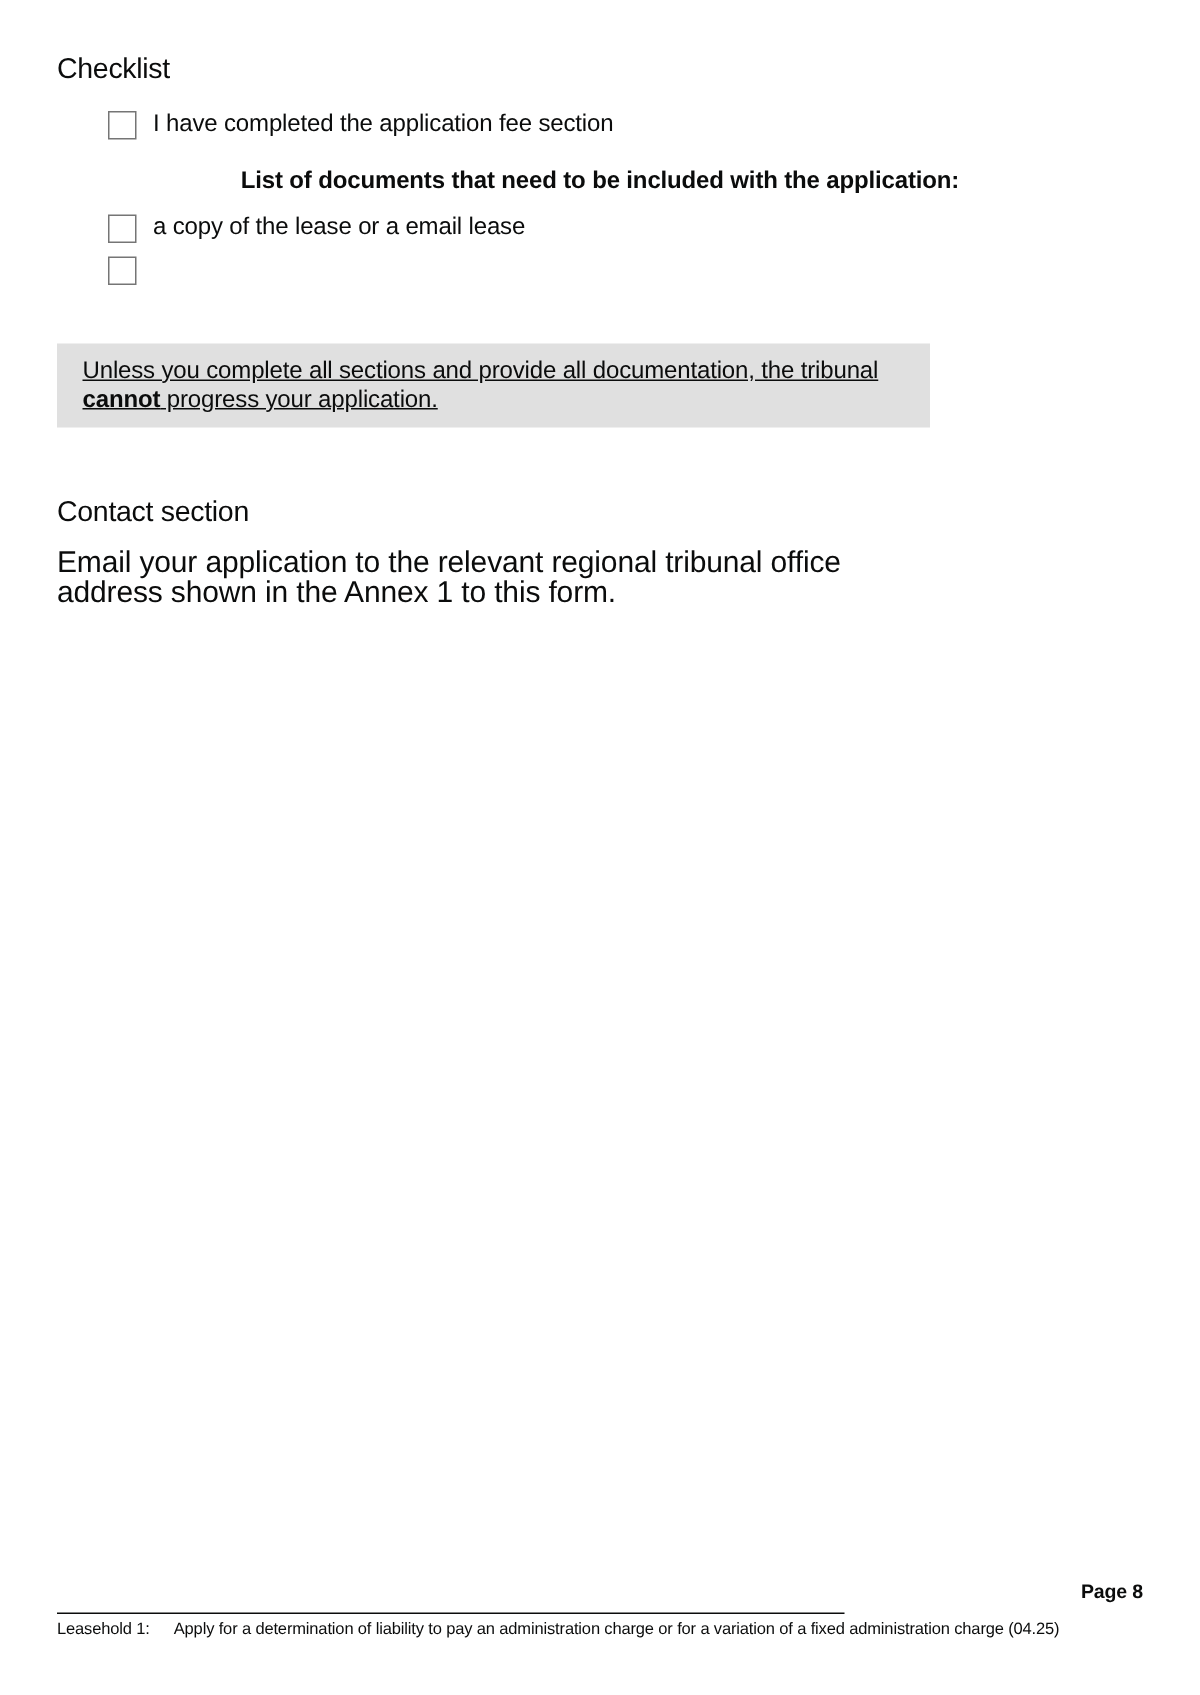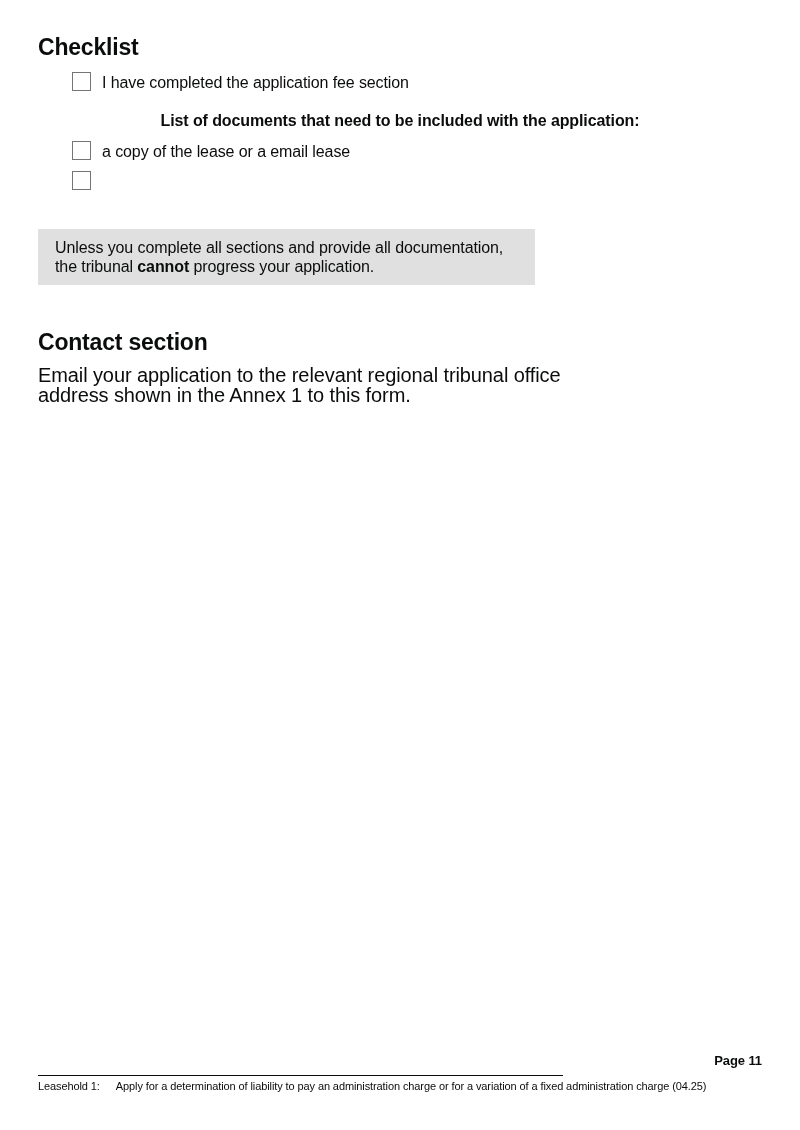--- a/index.html
+++ b/index.html
@@ -15,29 +15,29 @@
     position: relative;
     width: 800px; height: 1130px;
     background: #ffffff;
   }
   .content {
     position: absolute;
     left: 38px; top: 34px;
     width: 724px;
   }
   .section-title {
-    font-size: 23px;
-    font-weight: 700;
+    font-size: 19px;
+    font-weight: 400;
     letter-spacing: -0.2px;
     line-height: 26px;
   }
   .title-checklist { margin-bottom: 9px; }
   .check-row {
     display: flex;
-    align-items: center;
+    align-items: flex-end;
     padding-left: 34px;
   }
   .check-row-1 { margin-bottom: 18px; }
   .check-row-2 { margin-bottom: 9px; }
   .checkbox {
     width: 19px; height: 19px;
     border: 1.5px solid #757575;
     background: #ffffff;
     flex: 0 0 auto;
   }
@@ -51,27 +51,28 @@
   .docs-heading {
     font-size: 16px;
     font-weight: 700;
     line-height: 20px;
     margin-bottom: 7px;
     letter-spacing: -0.1px;
     text-align: center;
   }
   .warning-box {
     margin-top: 39px;
-    width: 497px;
+    width: 582px;
     min-height: 56px;
     background: #e0e0e0;
     padding: 9px 16px 9px 17px;
     font-size: 16px;
     line-height: 19px;
     letter-spacing: -0.1px;
+    text-decoration: underline;
   }
   .warning-box b { font-weight: 700; }
   .title-contact { margin-top: 44px; margin-bottom: 10px; }
   .para {
     font-size: 20px;
     line-height: 20px;
     max-width: 555px;
     letter-spacing: -0.1px;
   }
   .para + .para { margin-top: 9px; }
@@ -128,20 +129,20 @@
       <span>Unless you complete all sections and provide all documentation, the tribunal </span><b>cannot</b><span> progress your application.</span>
     </div>
 
     <h1 class="section-title title-contact">Contact section</h1>
 
     <p class="para">Email your application to the relevant regional tribunal office address shown in the Annex 1 to this form.</p>
 
 
   </div>
 
-  <div class="page-number">Page 11</div>
+  <div class="page-number">Page 8</div>
 
   <div class="footer-rule"></div>
 
   <div class="footer-text">
     <b>Leasehold 1:</b><span class="title-part">Apply for a determination of liability to pay an administration charge or for a variation of a fixed administration charge (04.25)</span>
   </div>
 </div>
 
 </body></html>

